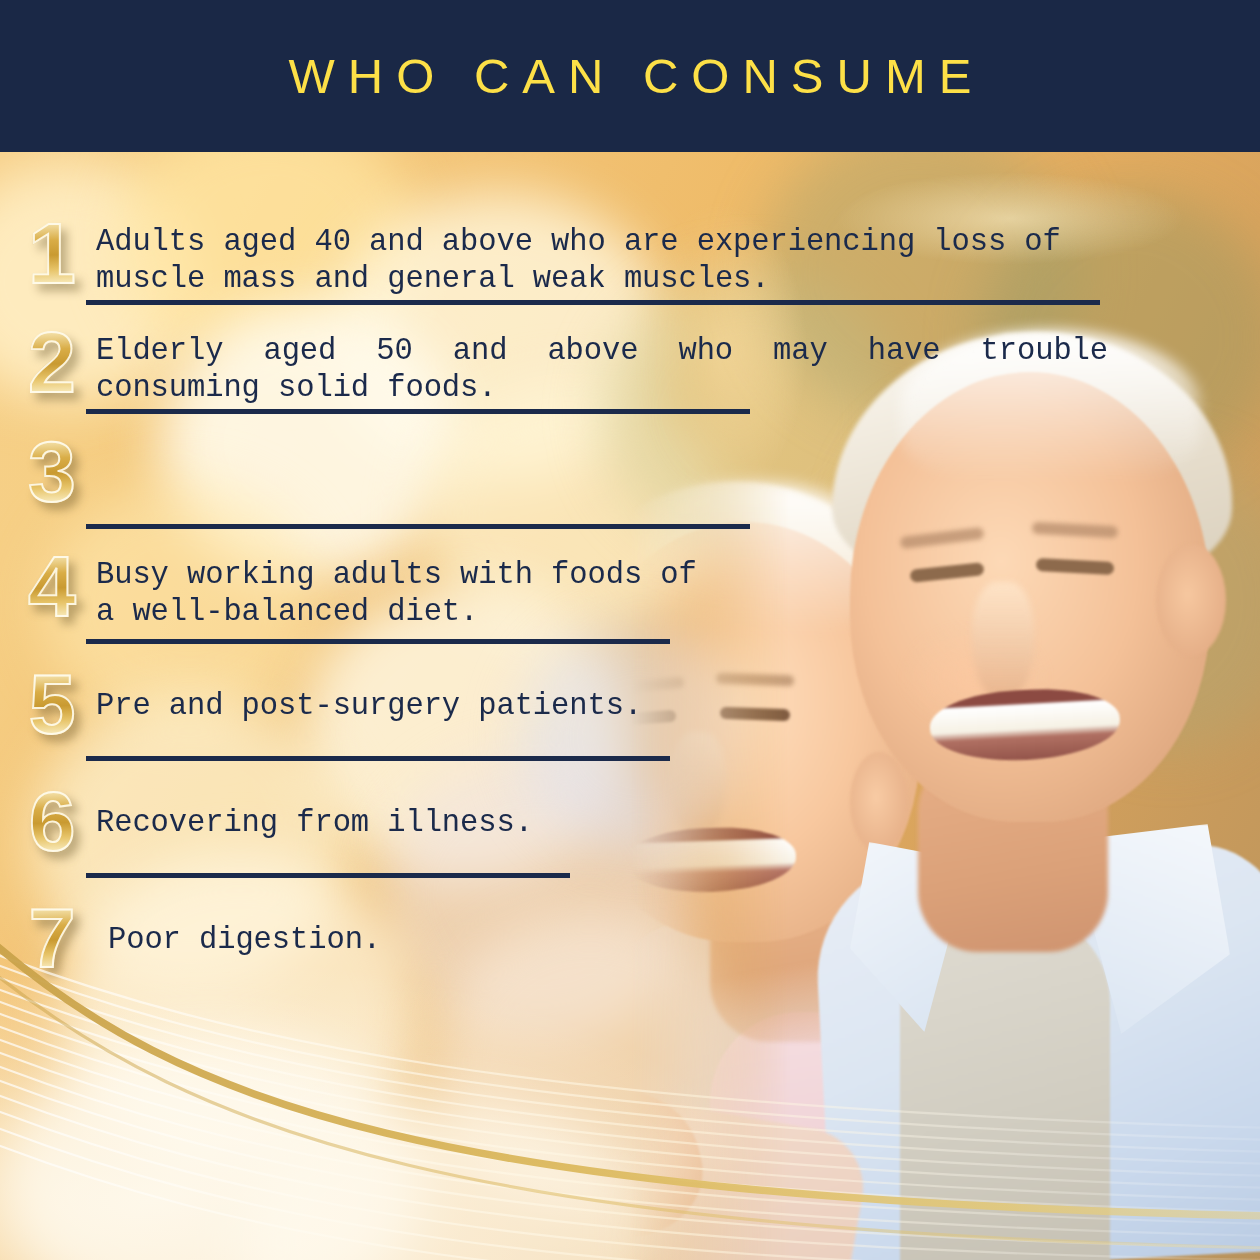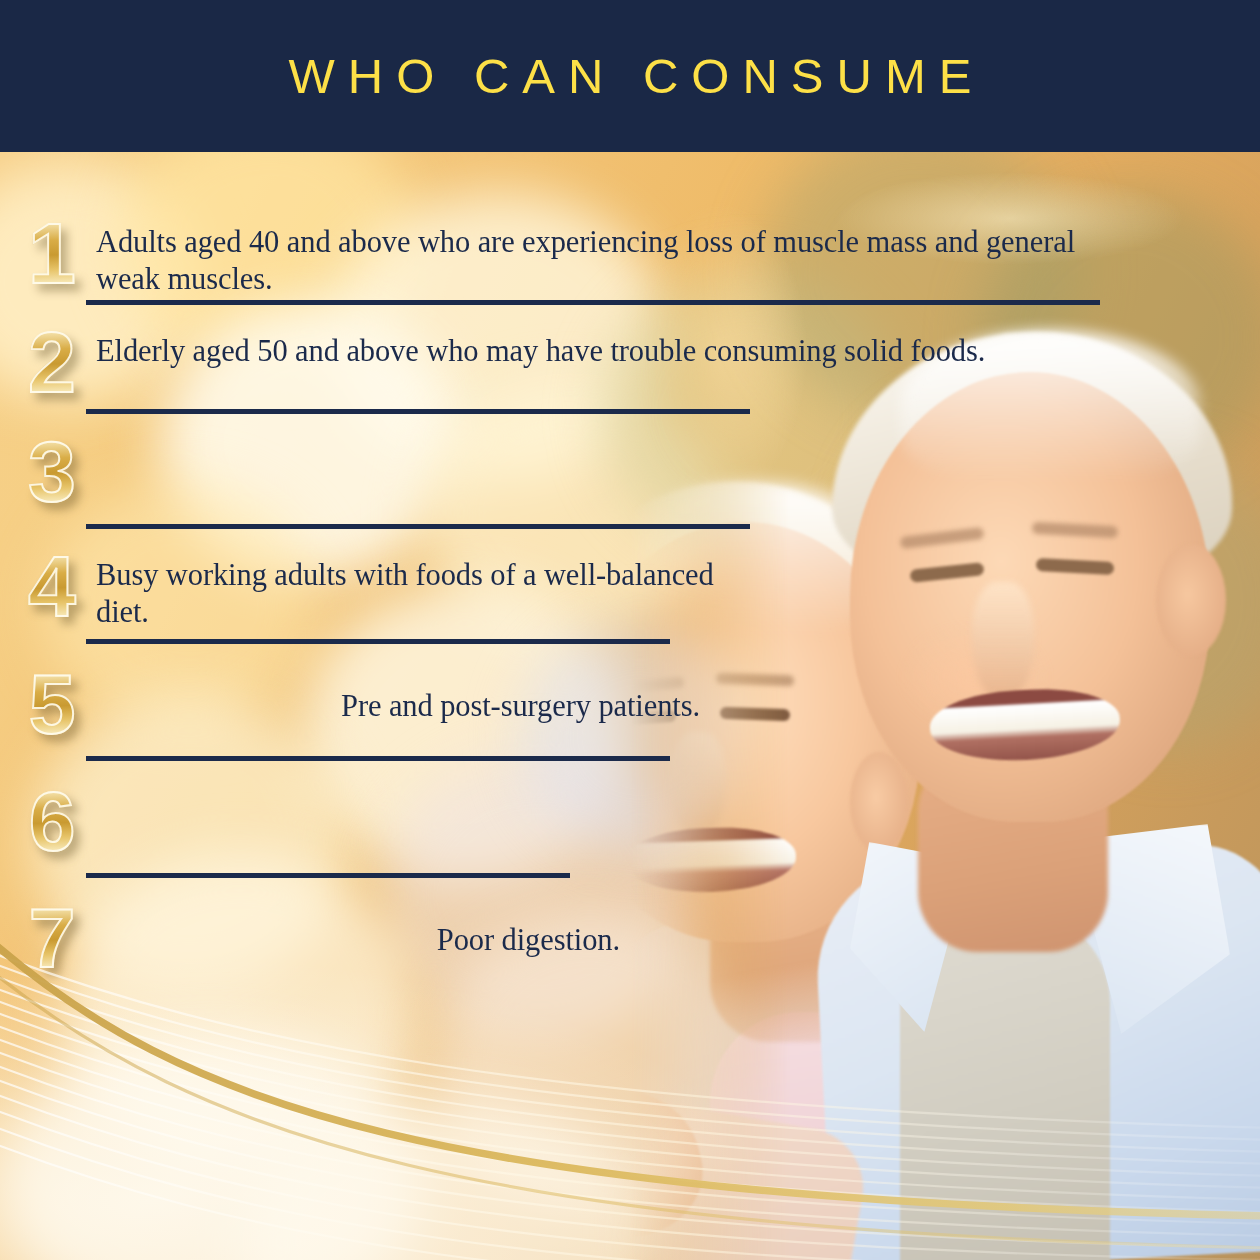--- a/index.html
+++ b/index.html
@@ -335,21 +335,21 @@
     -webkit-text-stroke:2px rgba(255,252,238,.9);
     filter:drop-shadow(6px 7px 5px rgba(90,70,30,.38));
     padding-left:8px;
     user-select:none;
   }
   .txt {
     flex:1 1 auto;
     color:#1b2a4b;
     font-size:30.5px;
     line-height:1.21;
-    font-family:Liberation Serif, serif;
+    font-family:Liberation Mono, monospace;
     padding-top:10px;
     letter-spacing:-.1px;
   }
   .txt.justify { text-align:justify; text-align-last:left; }
 
   .rule {
     position:relative;
     height:5px;
     background:#1b2a4b;
     margin-left:86px;
@@ -366,21 +366,21 @@
   .r7 .txt { padding-right:640px;margin-left:12px; }
 
   .r1 { height:86px; }
   .r2 { height:86px; }
   .r3 { height:92px; }
   .r4 { height:92px; }
   .r5 { height:90px; }
   .r6 { height:90px; }
   .r7 { height:90px; }
 
-  .r5 .txt, .r6 .txt, .r7 .txt { padding-top:22px;text-align:right; }
+  .r5 .txt, .r6 .txt, .r7 .txt { padding-top:22px; }
   .r5 .num, .r6 .num, .r7 .num { font-size:84px; }
 
   .sp { height:18px; }
   .sp-a { height:22px; }
 
   
   .waves {
     position:absolute; left:0; bottom:0;
     width:1260px; height:330px;
     z-index:25;
@@ -540,20 +540,21 @@
 
     <div class="row r5">
       <div class="num">5</div>
       <div class="txt">Pre and post-surgery patients.</div>
     </div>
     <div class="rule" style="width:584px"></div>
     <div class="sp-a"></div>
 
     <div class="row r6">
       <div class="num">6</div>
+      <div class="txt">Recovering from illness.</div>
     </div>
     <div class="rule" style="width:484px"></div>
     <div class="sp-a"></div>
 
     <div class="row r7">
       <div class="num">7</div>
       <div class="txt">Poor digestion.</div>
     </div>
 
   </div>

